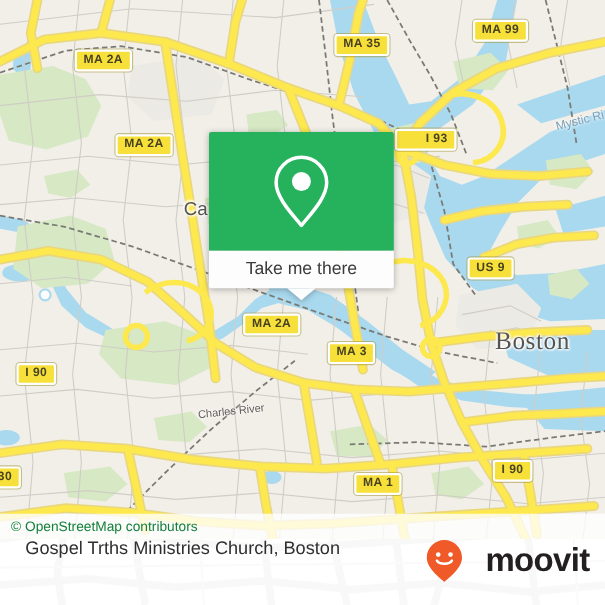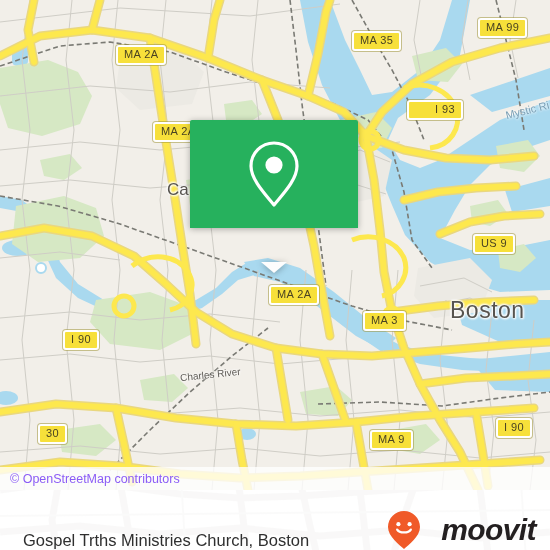--- a/index.html
+++ b/index.html
@@ -6,57 +6,57 @@
   body{width:550px;height:550px;overflow:hidden;font-family:"Liberation Sans","DejaVu Sans",sans-serif;}
 
   #app{position:relative;width:550px;height:550px;overflow:hidden;background:#fff;}
 
   
   .map-area{position:absolute;left:0;top:0;width:550px;height:490px;overflow:hidden;background:#f2efe9;}
   .map-svg{position:absolute;left:0;top:0;width:550px;height:490px;display:block;}
 
   
   .shield{position:absolute;background:#f7e03a;border:2px solid #ffffff;border-radius:3px;
-          color:#4a4322;font-size:11px;font-weight:normal;letter-spacing:.4px;
+          color:#4a4322;font-size:11px;font-weight:bold;letter-spacing:.4px;
           padding:2px 6px 3px 6px;line-height:11px;white-space:nowrap;
-          box-shadow:0 0 0 1px rgba(160,150,60,.55);margin-left:48px;}
+          box-shadow:0 0 0 1px rgba(160,150,60,.55);}
   
   .place{position:absolute;color:#57544f;white-space:nowrap;
          text-shadow:0 0 3px #fff,0 0 3px #fff,1px 1px 2px #fff,-1px -1px 2px #fff;}
   .place.city{font-size:17px;}
   .place.city-lg{font-size:23px;letter-spacing:.5px;}
   .water-label{position:absolute;color:#7a9fb5;font-size:11px;white-space:nowrap;
         text-shadow:0 0 3px #fff,0 0 3px #fff;}
   .river-label{position:absolute;color:#5f5c57;font-size:10px;white-space:nowrap;
         text-shadow:0 0 3px #fff,0 0 3px #fff;}
 
   
   .attrib{position:absolute;left:0;bottom:0;width:550px;height:23px;
           background:rgba(255,255,255,.78);display:flex;align-items:center;}
-  .attrib span{font-size:12.5px;color:#8b5cf6;padding-left:10px;}
+  .attrib span{font-size:12.5px;color:#15803d;padding-left:10px;}
 
   
   .popup{position:absolute;left:190px;top:120px;width:168px;
          filter:drop-shadow(0 1px 3px rgba(0,0,0,.30));}
   .popup-head{height:108px;background:#26b15d;border-radius:2px 2px 0 0;
               display:flex;align-items:center;justify-content:center;}
   .popup-foot{height:34px;background:#fdfdfd;display:flex;align-items:center;justify-content:center;
               border-radius:0 0 2px 2px;}
   .popup-foot span{font-size:16px;color:#3b3b3b;}
   .popup-tail{position:absolute;left:50%;margin-left:-13px;top:142px;width:0;height:0;
               border-left:13px solid transparent;border-right:13px solid transparent;
               border-top:11px solid #fdfdfd;}
 
   
   .footer{position:absolute;left:0;top:490px;width:550px;height:60px;background:#ffffff;overflow:hidden;}
   .footer-wm{position:absolute;left:0;top:-470px;width:550px;height:540px;opacity:.10;}
   .footer-inner{position:absolute;left:0;top:0;width:550px;height:60px;
-                display:flex;align-items:flex-end;justify-content:space-between;padding:0 14px;box-sizing:border-box;}
+                display:flex;align-items:flex-start;justify-content:space-between;padding:0 14px;box-sizing:border-box;}
   .footer-title{font-size:16.5px;color:#2f2f2f;white-space:nowrap;padding-left:9px;}
-  .brand{display:flex;align-items:center;gap:20px;font-style:italic;}
+  .brand{display:flex;align-items:center;gap:20px;}
   .brand-text{font-size:30px;color:#231f20;letter-spacing:-.6px;line-height:30px;font-weight:600;}
 </style>
 </head>
 <body>
 
 <div id="app">
 
   <div class="map-area">
 
     <svg class="map-svg" viewBox="0 0 550 490">
@@ -223,41 +223,44 @@
           <path d="M352,240 C372,232 396,240 404,258 C410,274 400,292 382,296"></path>
           <path d="M404,88 C426,80 450,90 456,110 C462,128 450,146 430,148"></path>
         </g>
       </g>
     </svg>
 
     <div class="shield" style="left:68px;top:45px;">MA 2A</div>
     <div class="shield" style="left:105px;top:122px;">MA 2A</div>
     <div class="shield" style="left:304px;top:31px;">MA 35</div>
     <div class="shield" style="left:430px;top:18px;">MA 99</div>
-    <div class="shield" style="left:359px;top:100px;padding-left:26px;">I 93</div>
+    <div class="shield" style="left:359px;top:117px;padding-left:26px;">I 93</div>
     <div class="shield" style="left:425px;top:234px;">US 9</div>
     <div class="shield" style="left:221px;top:285px;">MA 2A</div>
-    <div class="shield" style="left:315px;top:311px;">MA 3</div>
+    <div class="shield" style="left:298px;top:311px;">MA 3</div>
     <div class="shield" style="left:15px;top:330px;">I 90</div>
     <div class="shield" style="left:-10px;top:424px;">30</div>
-    <div class="shield" style="left:322px;top:430px;">MA 9</div>
+    <div class="shield" style="left:322px;top:430px;">MA 1</div>
     <div class="shield" style="left:448px;top:418px;">I 90</div>
 
     <div class="place city" style="left:167px;top:180px;">Ca</div>
-    <div class="place city-lg" style="left:450px;top:297px;">Boston</div>
+    <div class="place city-lg" style="left:450px;top:297px;font-family:Liberation Serif, serif;">Boston</div>
 
     <div class="water-label" style="left:505px;top:104px;transform:rotate(-14deg);">Mystic Ri</div>
     <div class="river-label" style="left:180px;top:369px;transform:rotate(-6deg);">Charles River</div>
 
     <div class="popup">
       <div class="popup-head">
         <svg width="56" height="70" viewBox="0 0 56 70">
           <path d="M28 4 C15.3 4 5 14.3 5 27 C5 41 20 56 28 66 C36 56 51 41 51 27 C51 14.3 40.7 4 28 4 Z" fill="none" stroke="#ffffff" stroke-width="3.2" stroke-linejoin="round"></path>
           <circle cx="28" cy="26" r="8.6" fill="#ffffff"></circle>
         </svg>
+      </div>
+      <div class="popup-foot">
+        <span>Take me there</span>
       </div>
       <div class="popup-tail"></div>
     </div>
 
     <div class="attrib">
       <span>© OpenStreetMap contributors</span>
     </div>
   </div>
 
   <div class="footer">

